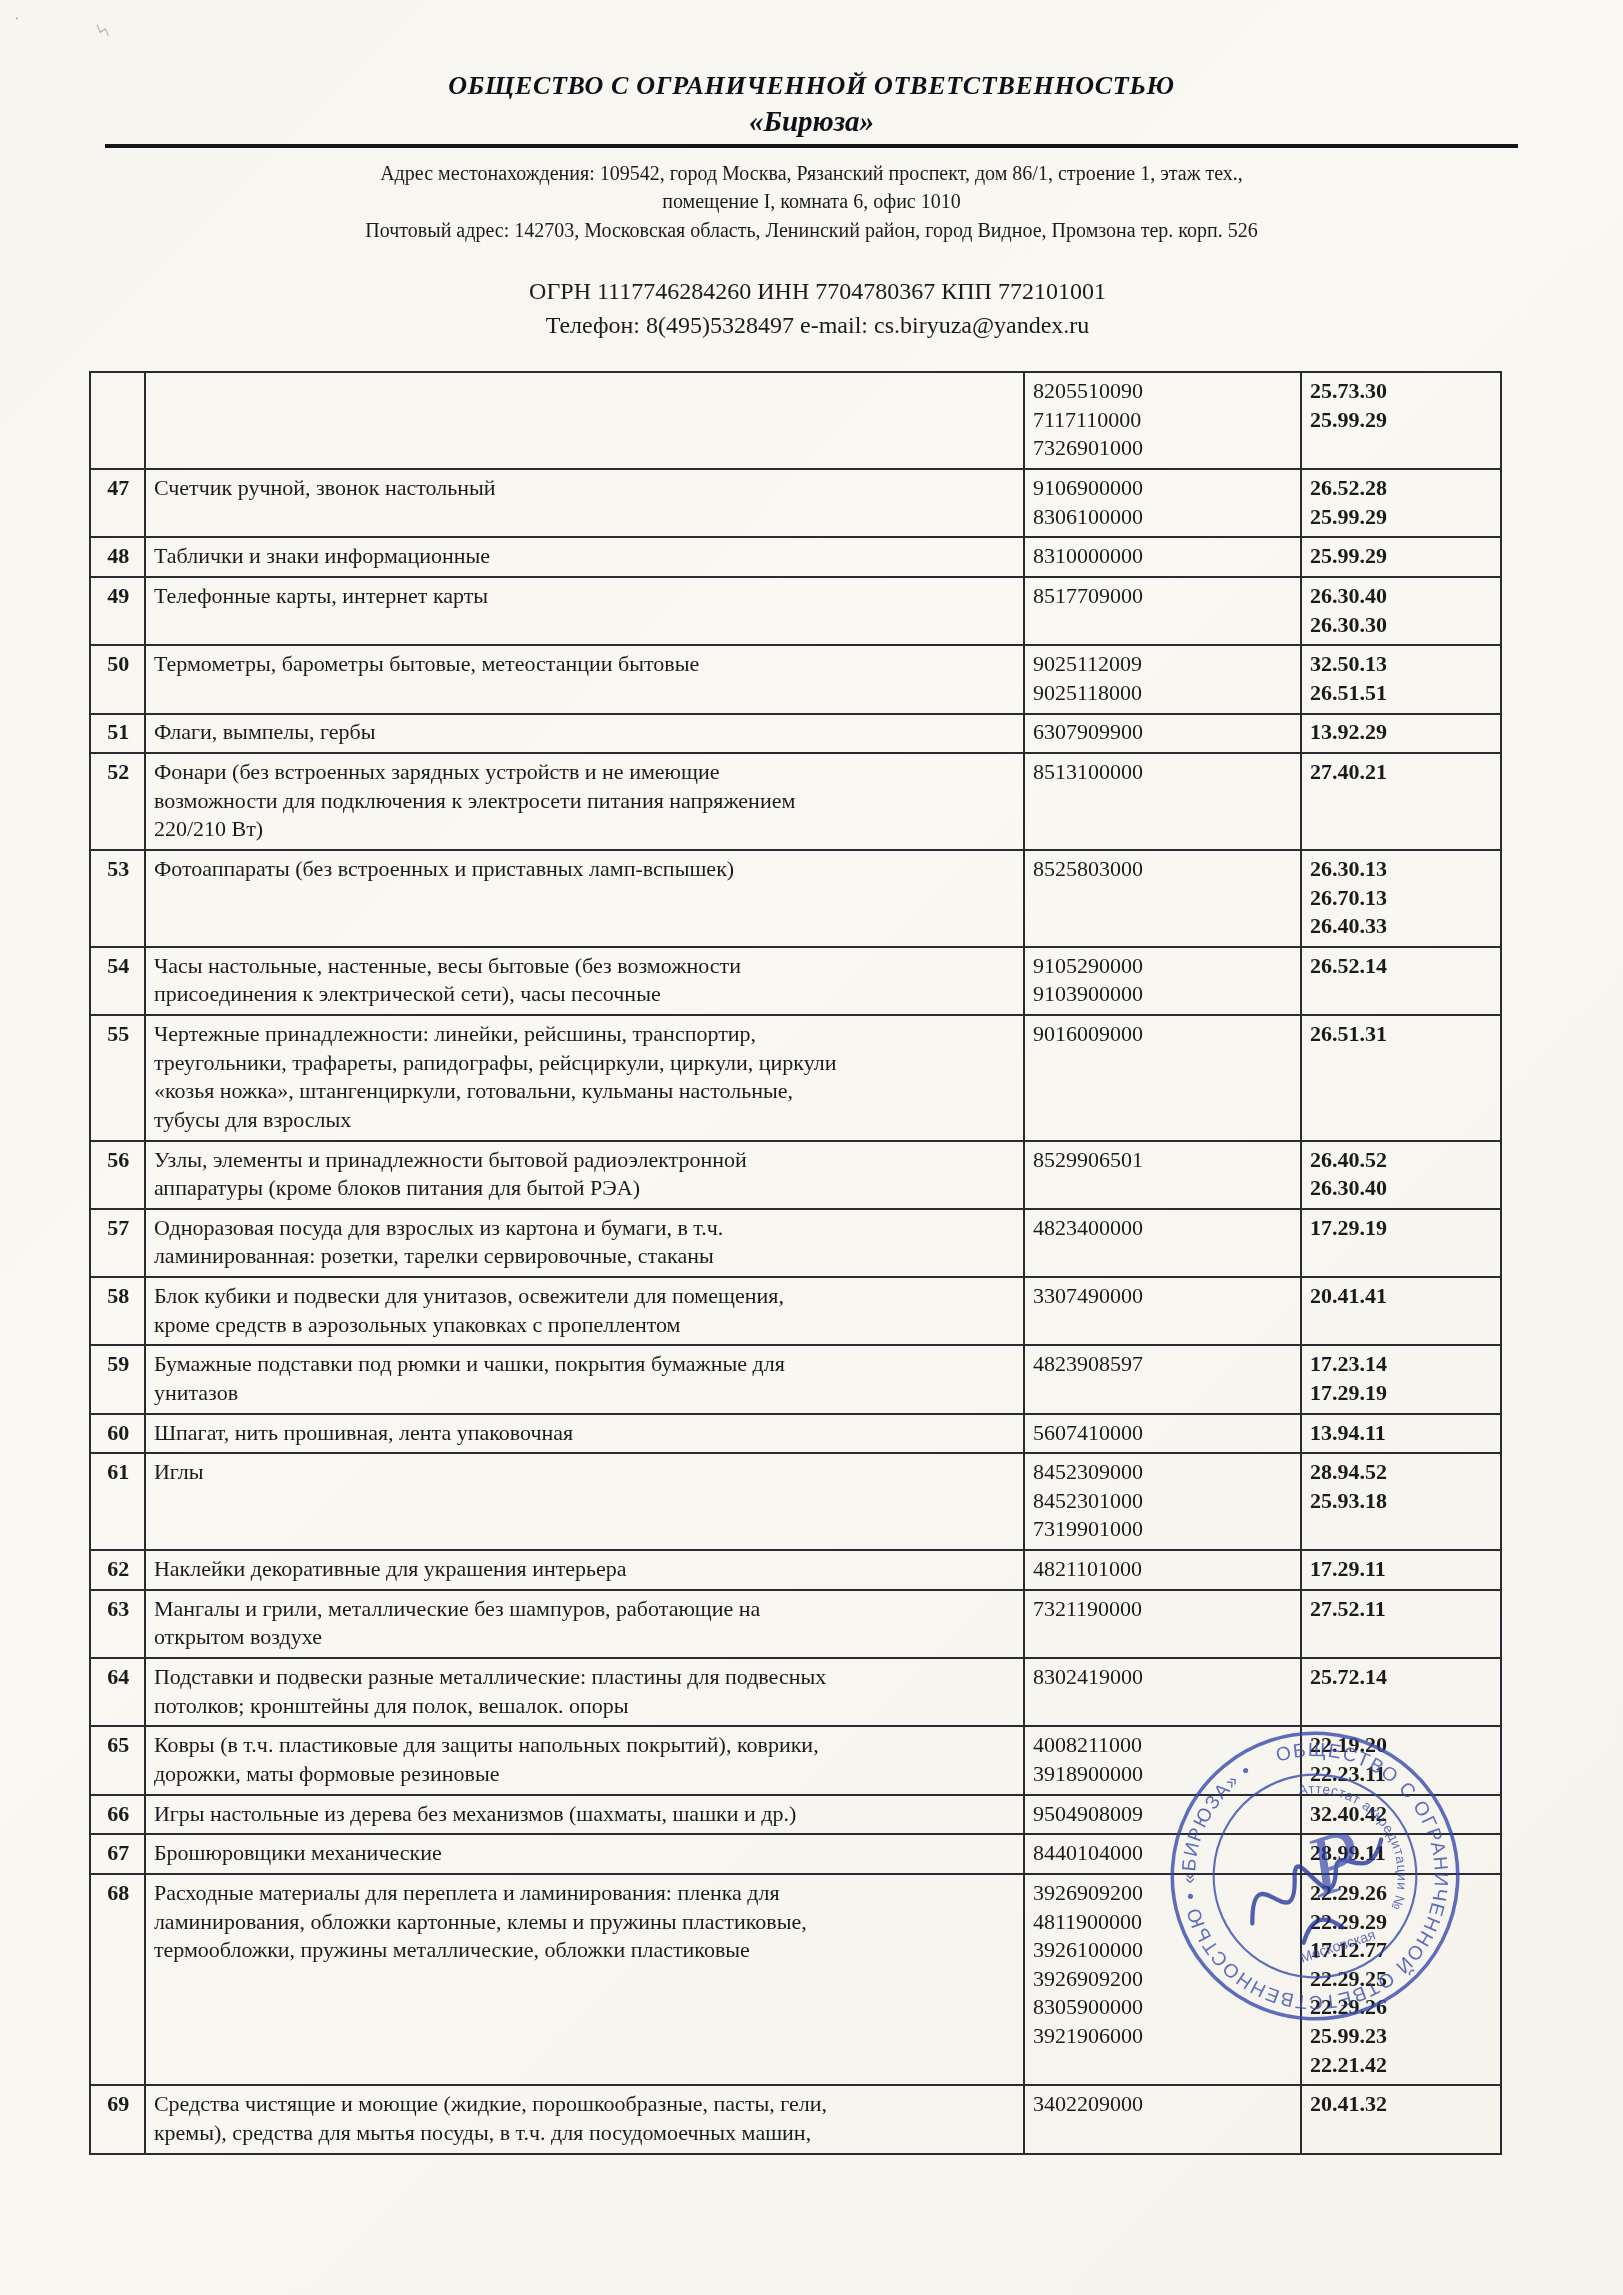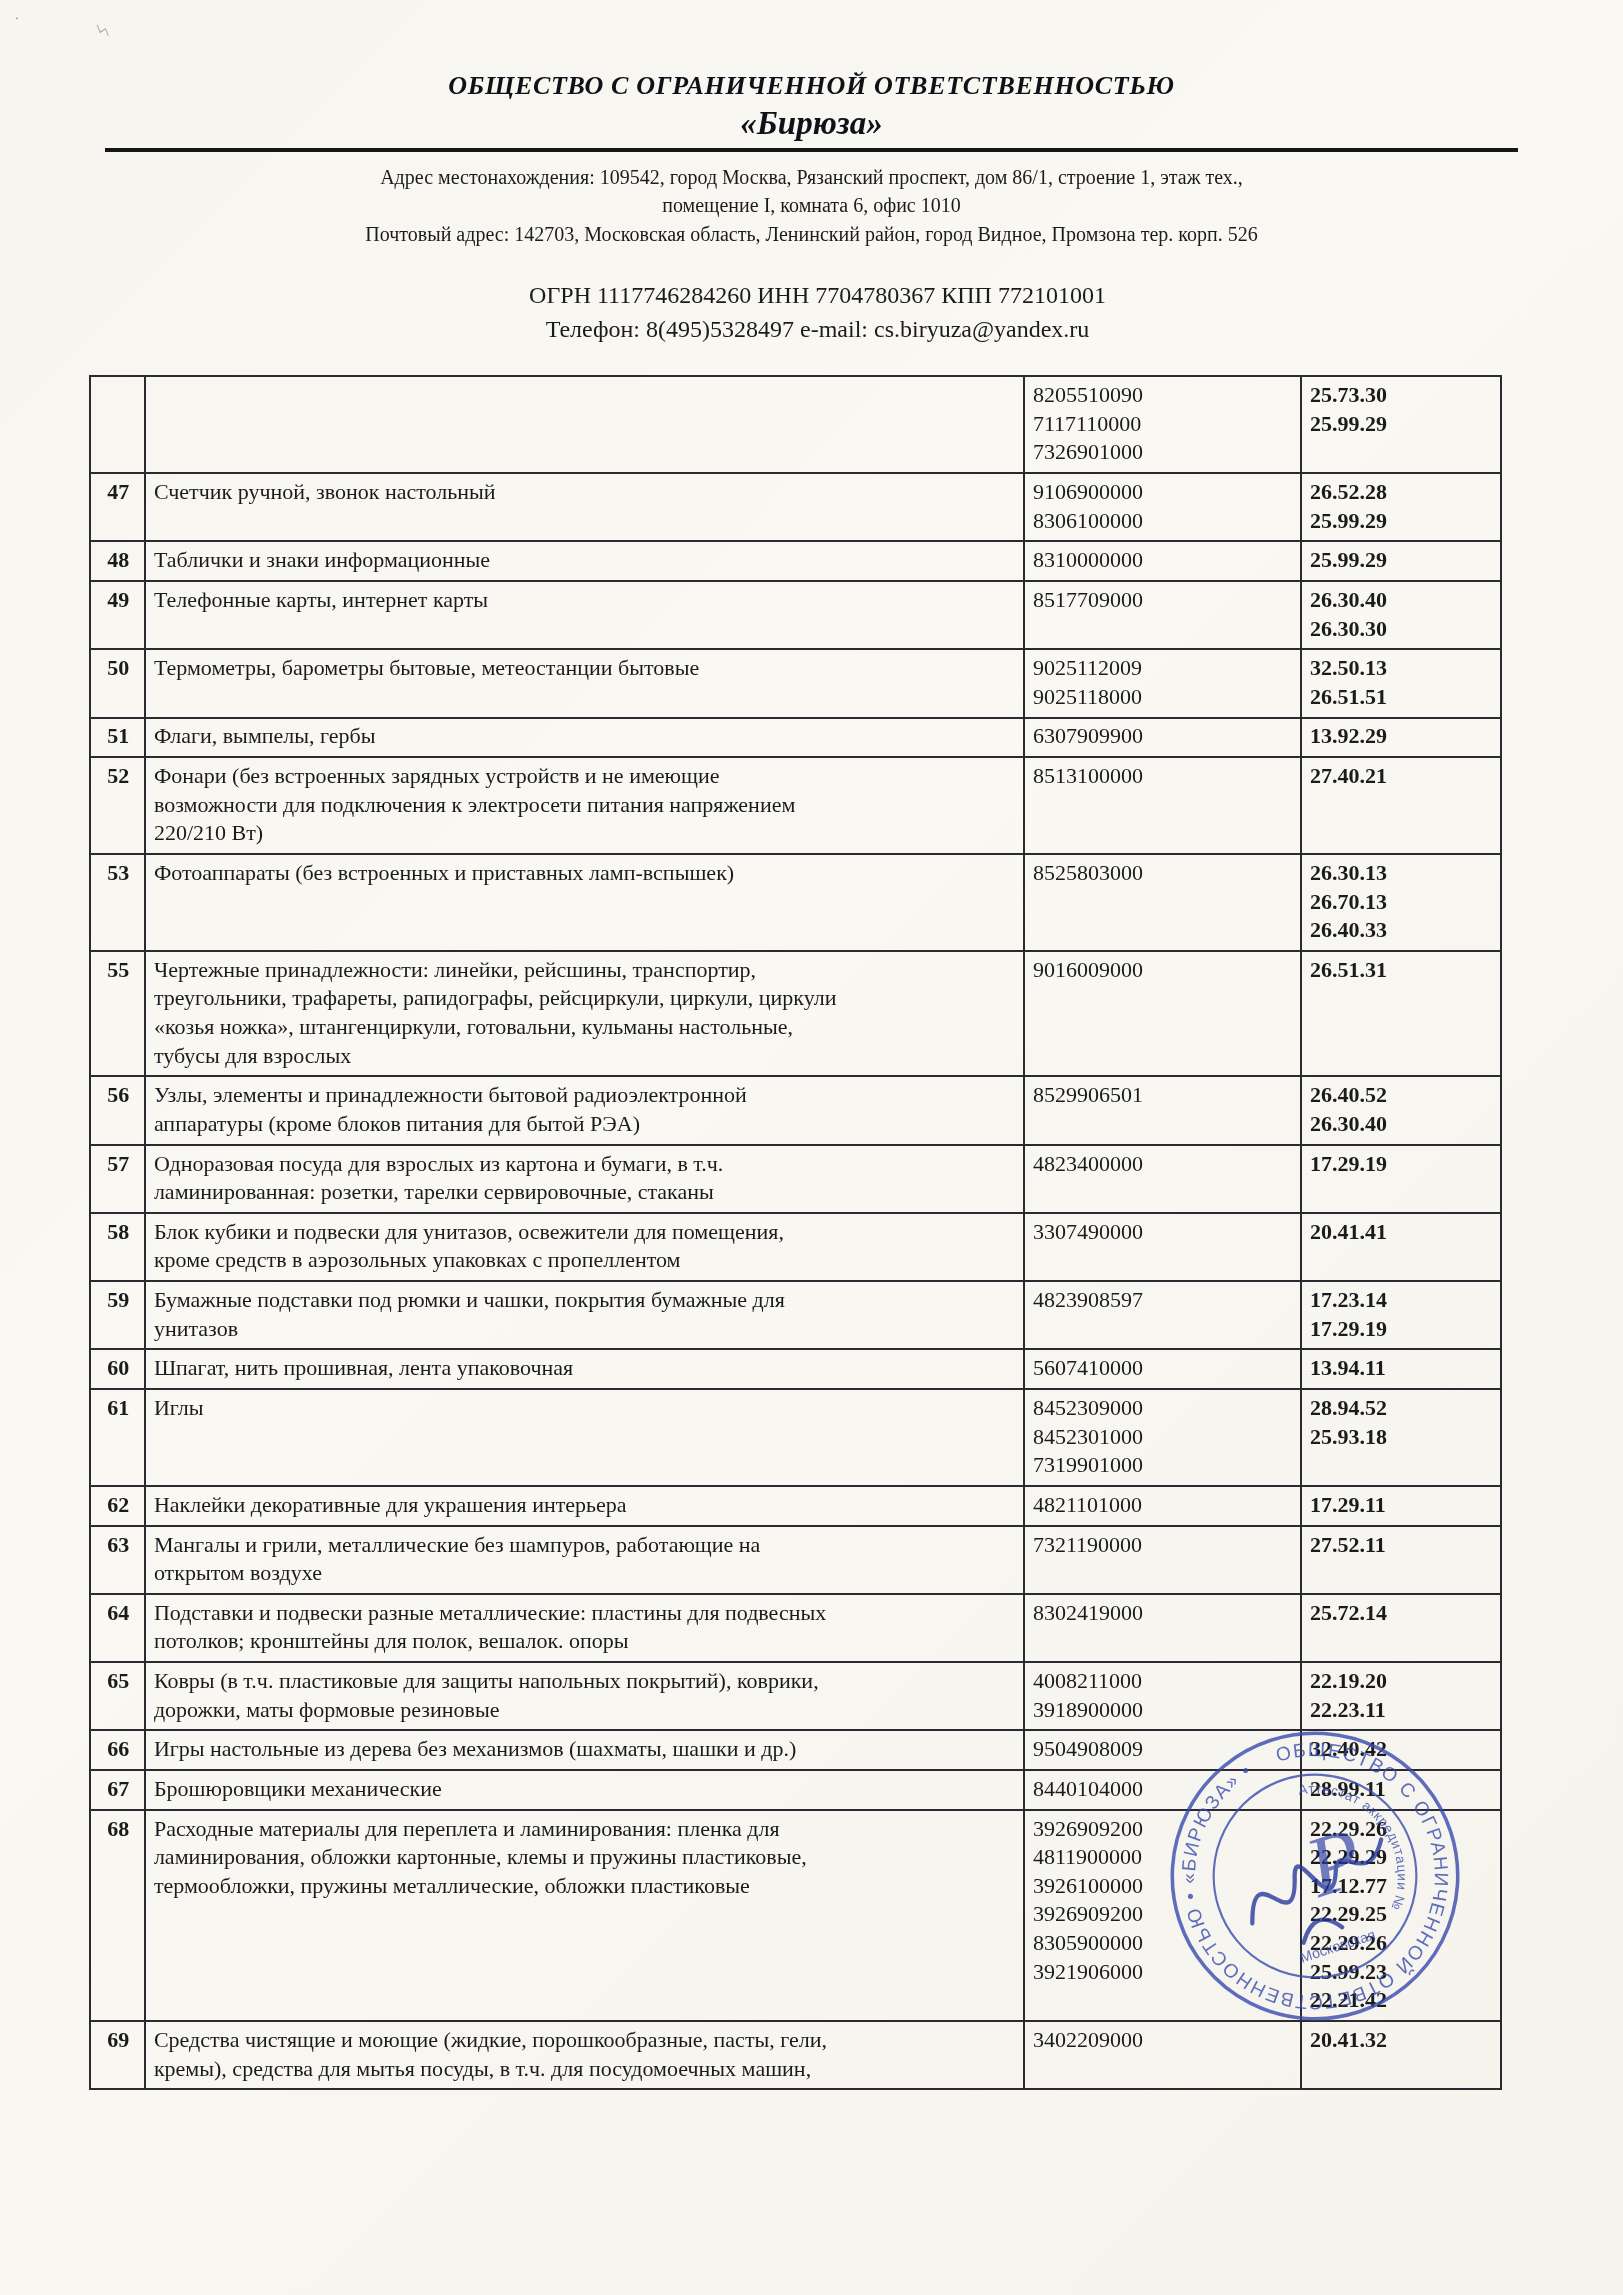--- a/index.html
+++ b/index.html
@@ -15,21 +15,21 @@
   .speck{position:absolute;color:#8a8a86;opacity:.7;font-size:17px;}
   .speck.s1{left:14.4px;top:9.2px;transform:rotate(12deg);}
   .speck.s2{left:98px;top:18.3px;transform:rotate(-35deg);font-size:22px;}
 
   .header{padding-top:71px;text-align:center;}
   .org-type{
     font-size:26px;font-weight:bold;font-style:italic;
     letter-spacing:0.7px;color:#101018;
   }
   .org-name{
-    font-size:33px;font-weight:bold;font-style:italic;
+    font-size:29px;font-weight:bold;font-style:italic;
     margin-top:3.9px;color:#101018;
   }
   .head-rule{
     width:1413px;margin:6.5px auto 10.5px auto;
     border:0;border-top:4.6px solid #15151a;
   }
   .addr{font-size:20px;line-height:1.42;}
   .reg-block{margin-top:30px;font-size:24px;line-height:1.42;padding-left:12px;}
 
   table.doc{
@@ -143,20 +143,28 @@
           <td class="c2">8513100000</td>
           <td class="c3">27.40.21</td>
         </tr>
         <tr>
           <td class="c0">53</td>
           <td class="c1">Фотоаппараты (без встроенных и приставных ламп-вспышек)</td>
           <td class="c2">8525803000</td>
           <td class="c3">26.30.13
 26.70.13
 26.40.33</td>
+        </tr>
+        <tr>
+          <td class="c0">54</td>
+          <td class="c1">Часы настольные, настенные, весы бытовые (без возможности
+присоединения к электрической сети), часы песочные</td>
+          <td class="c2">9105290000
+9103900000</td>
+          <td class="c3">26.52.14</td>
         </tr>
         <tr>
           <td class="c0">55</td>
           <td class="c1">Чертежные принадлежности: линейки, рейсшины, транспортир,
 треугольники, трафареты, рапидографы, рейсциркули, циркули, циркули
 «козья ножка», штангенциркули, готовальни, кульманы настольные,
 тубусы для взрослых</td>
           <td class="c2">9016009000</td>
           <td class="c3">26.51.31</td>
         </tr>

